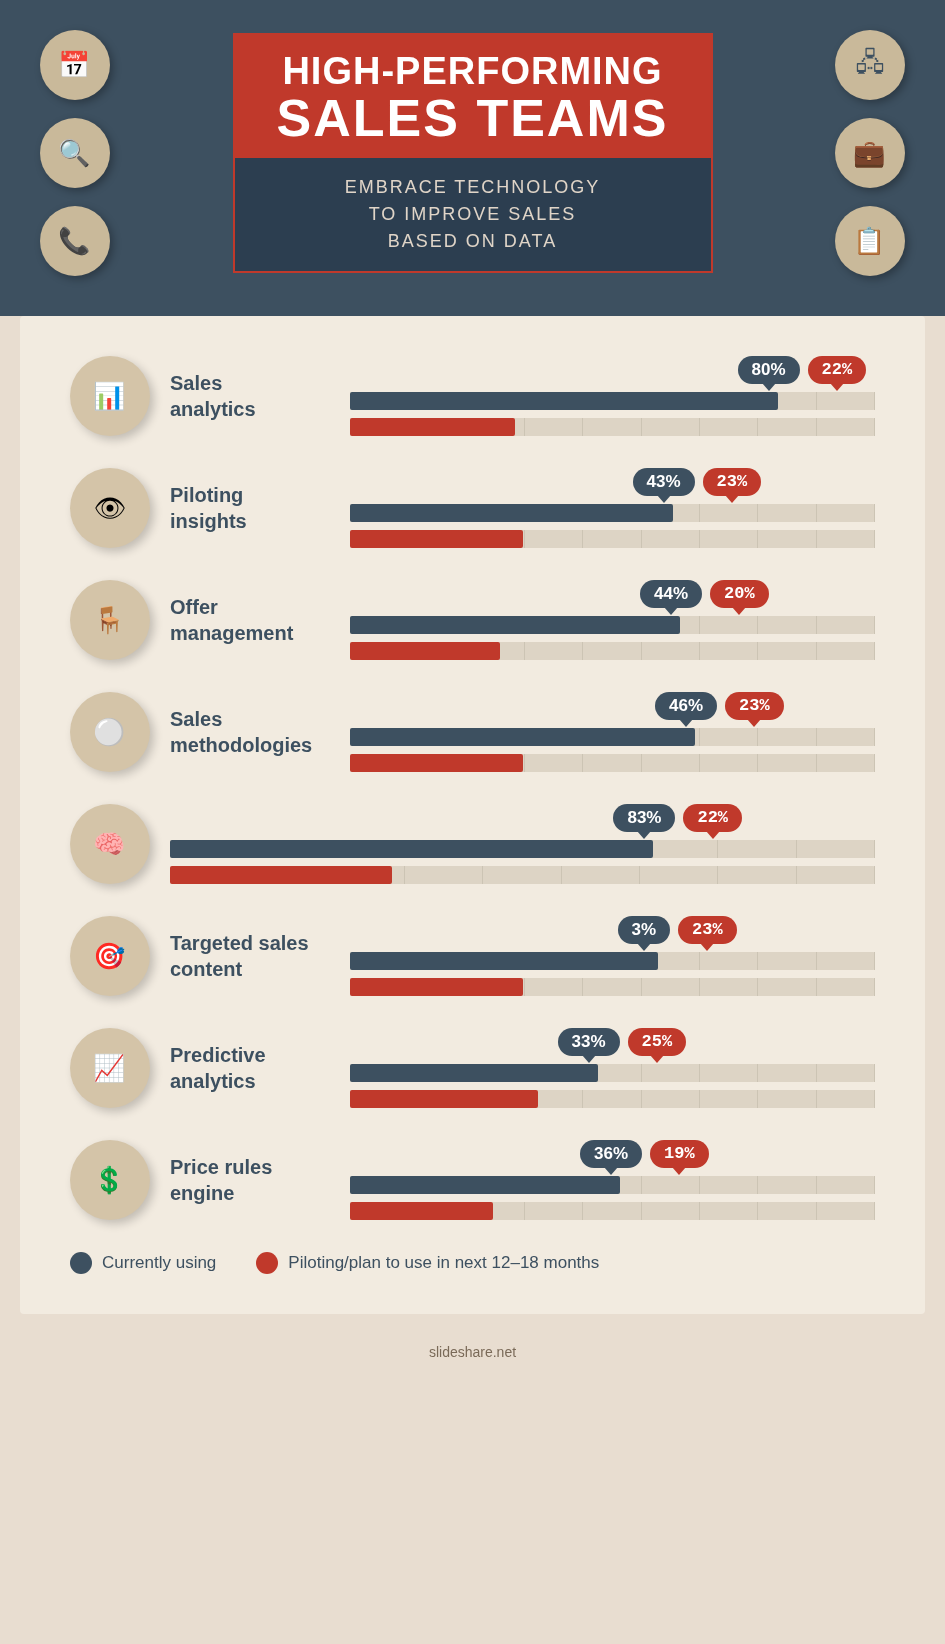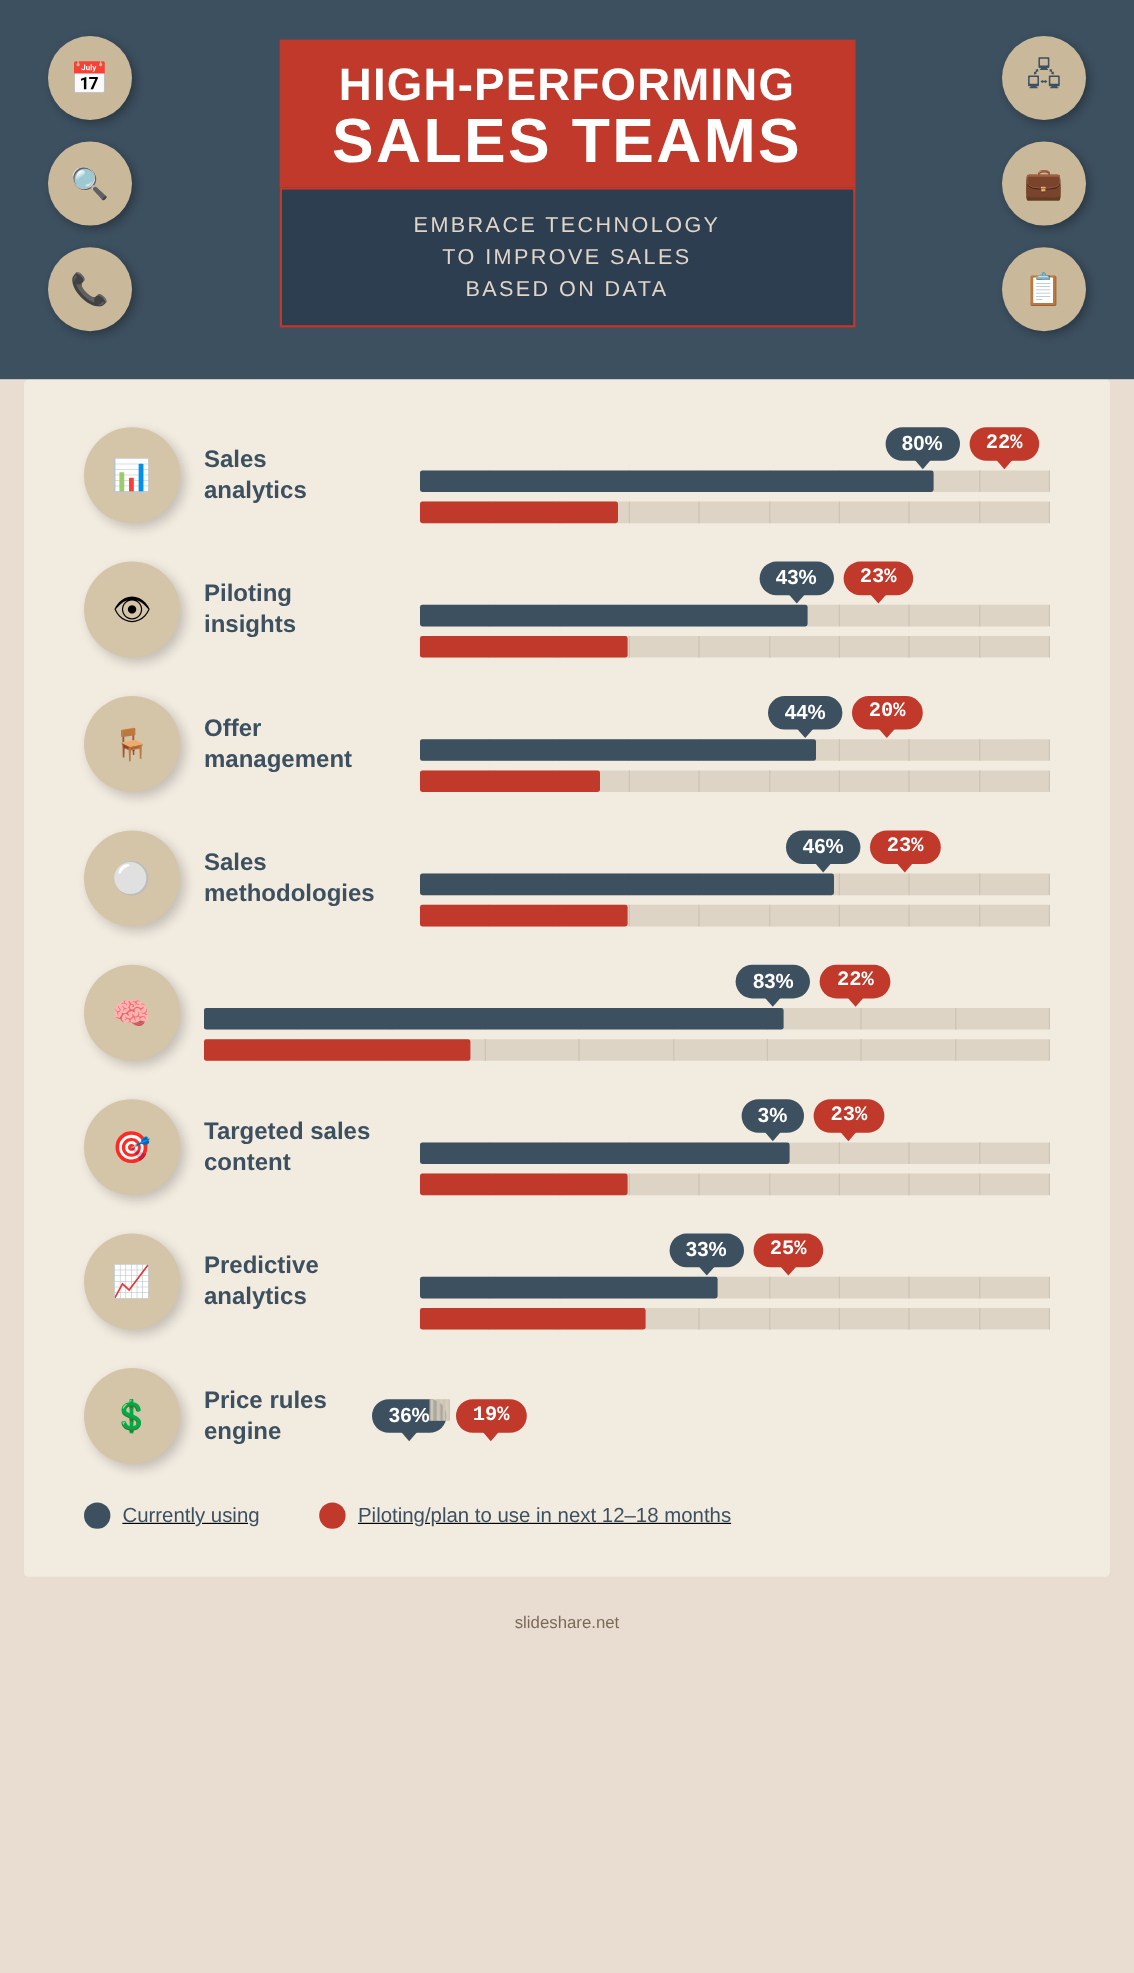--- a/index.html
+++ b/index.html
@@ -156,24 +156,23 @@
       position: absolute;
       left: 0;
       top: 0;
     }
     .bar-fill.dark-bar { background: #3d5060; }
     .bar-fill.red-bar { background: #c0392b; }
 
     
     .legend {
       display: flex;
-      gap: 50px;
+      gap: 40px;
       margin-top: 20px;
       align-items: flex-start;
-      text-decoration: underline;
     }
     .legend-item {
       display: flex;
       align-items: center;
       gap: 10px;
       font-size: 17px;
       color: #3d5060;
     }
     .legend-dot {
       width: 22px;
@@ -573,21 +572,21 @@
           </div>
         </div>
       </div>
     </div>
       <div class="chart-row">
       <div class="chart-icon" style="background:#d4c4a8; font-size:26px; display:flex; align-items:center; justify-content:center; width:80px; height:80px; border-radius:50%; box-shadow:4px 4px 10px rgba(0,0,0,0.2); flex-shrink:0;">
         <span>💲</span>
       </div>
       <div class="chart-label" style="white-space:pre-line;">Price rules
 engine</div>
-      <div style="flex:1; display:flex; flex-direction:row; gap:8px;">
+      <div style="flex:1; display:flex; flex-direction:column; gap:8px;">
         <div style="position:relative; height:28px; display:flex; align-items:center;">
           <div style="position:absolute; left:calc(51.42857142857142% - 40px); display:flex; gap:8px;">
             <span class="pct-bubble dark-bubble">36%</span>
             <span class="pct-bubble red-bubble">19%</span>
           </div>
         </div>
         <div style="position:relative;">
           <div class="bar-track" style="position:relative;">
 
             <div style="position:absolute;top:0;left:0;right:0;bottom:0;display:flex;pointer-events:none;z-index:1;">

